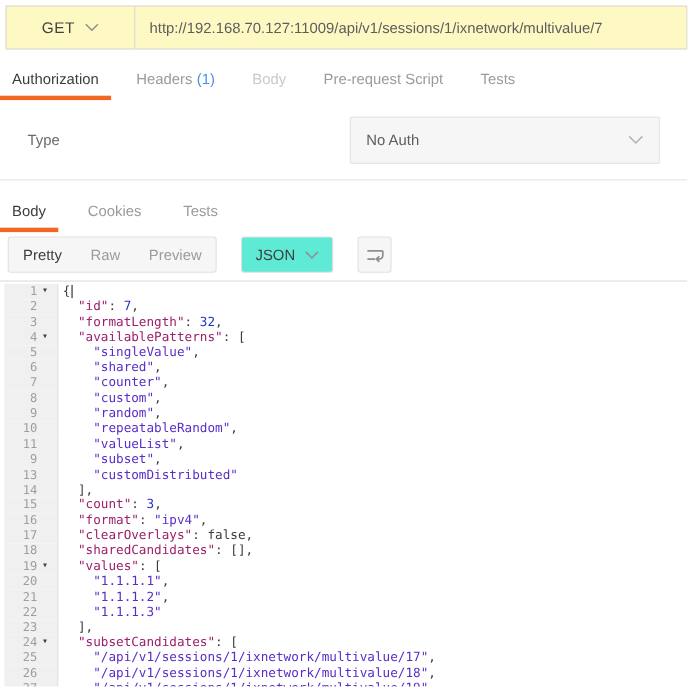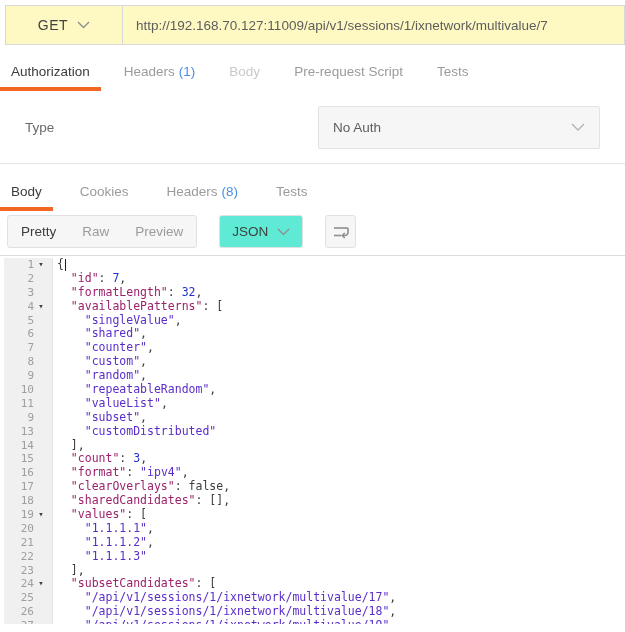--- a/index.html
+++ b/index.html
@@ -128,21 +128,20 @@
           <path d="M1 1l6 6 6-6" fill="none" stroke="#b4b4b4" stroke-width="1.4"></path>
         </svg>
     </div>
   </div>
 
   <div class="divider"></div>
 
   <div class="tabs resp-tabs" id="respTabs">
       <div class="tab active"><span>Body</span></div>
       <div class="tab "><span>Cookies</span></div>
-      <div class="tab "><span>Headers</span><span class="count">(8)</span></div>
       <div class="tab "><span>Tests</span></div>
     </div>
 
   <div class="toolbar">
     <div class="segmented" id="viewModes">
         <div class="segment active">Pretty</div>
         <div class="segment">Raw</div>
         <div class="segment">Preview</div>
       </div>
     <div class="lang-select">

